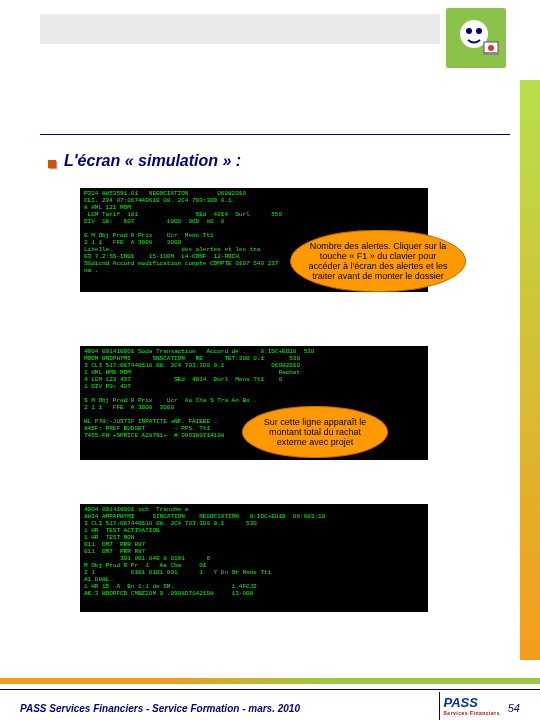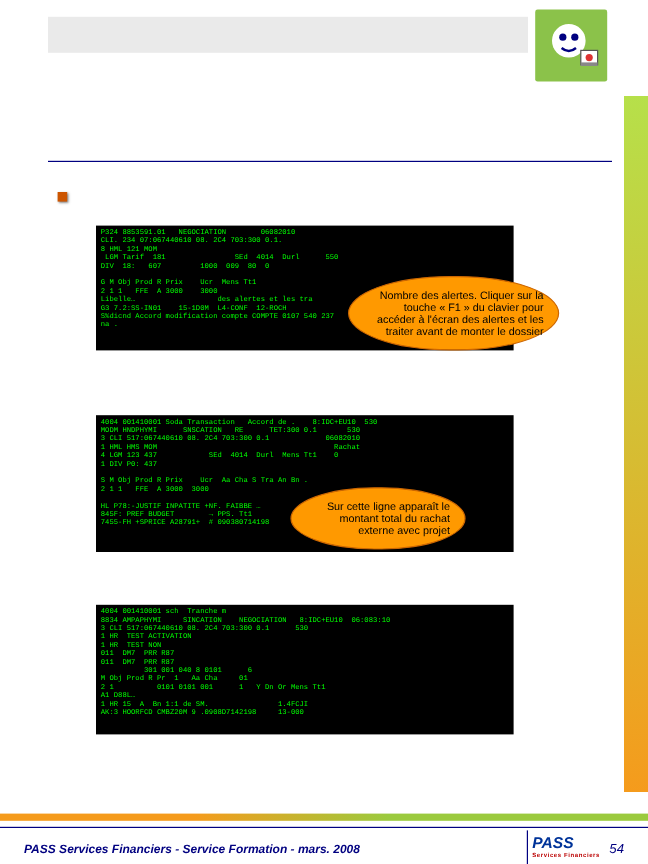--- a/index.html
+++ b/index.html
@@ -6,21 +6,21 @@
   .page { position:relative; width:540px; height:720px; }
   .title { position:absolute; left:50px; top:18px; font-size:18px; font-weight:bold; font-style:italic; color:#000080; text-decoration:underline; }
   .title-bg { position:absolute; left:40px; top:14px; width:400px; height:30px; background:#eaeaea; }
   .icon-box { position:absolute; right:34px; top:8px; width:60px; height:60px; background:#8bc24a; border-radius:2px; }
   .icon-box svg { width:60px; height:60px; }
   .side-grad { position:absolute; right:0; top:80px; width:20px; height:580px; background:linear-gradient(#b6e04a,#f59b1c); }
   .hr { position:absolute; left:40px; right:30px; top:134px; height:1px; background:#000080; }
   .bullet { position:absolute; left:48px; top:160px; width:8px; height:8px; background:#cc5500; box-shadow: 1px 1px 2px rgba(0,0,0,0.5); }
   .subtitle { position:absolute; left:64px; top:152px; font-size:16px; font-weight:bold; font-style:italic; color:#000080; }
   .term { position:absolute; background:#000; font-family: "Courier New", monospace; font-size:6px; color:#0f0; overflow:hidden; padding:2px 4px; line-height:7px; }
-  .callout { position:absolute; background:#ff9900; border:1px solid #cc6600; border-radius:50%; font-size:9px; color:#000; padding:10px 12px; text-align:right; }
+  .callout { position:absolute; background:#ff9900; border:1px solid #cc6600; border-radius:50%; font-size:9px; color:#000; padding:10px 12px; text-align:center; }
   .foot-bar { position:absolute; left:0; right:0; bottom:36px; height:6px; background:linear-gradient(90deg,#f59b1c 30%,#9bca3e 60%); }
   .foot-line { position:absolute; left:0; right:0; bottom:30px; height:1px; background:#000080; }
   .footer { position:absolute; left:20px; bottom:6px; font-size:10px; font-weight:bold; font-style:italic; color:#000080; }
   .vline { position:absolute; right:100px; bottom:0; width:1px; height:28px; background:#000080; }
   .pagenum { position:absolute; right:20px; bottom:6px; font-size:11px; font-weight:normal; font-style:italic; color:#000080; }
   .logo { position:absolute; right:40px; bottom:4px; font-size:13px; font-weight:bold; font-style:italic; color:#003399;margin-left:33px; }
   .logo small { display:block; font-size:5px; color:#b00; font-style:normal; letter-spacing:0.5px; }
 </style>
 </head>
 <body>
@@ -35,20 +35,21 @@
       <path d="M22 32 Q28 37 34 32" stroke="#000080" stroke-width="2" fill="none"></path>
       <rect x="38" y="34" width="14" height="12" fill="#fff" stroke="#555"></rect>
       <rect x="38" y="44" width="14" height="3" fill="#888"></rect>
       <circle cx="45" cy="40" r="3" fill="#d33"></circle>
     </svg>
   </div>
   <div class="side-grad"></div>
   <div class="hr"></div>
 
   <div class="bullet"></div>
+  <div class="subtitle">L'écran « simulation » :</div>
 
   <pre class="term" style="left:80px; top:182px; width:340px; height:100px">P324 8853591.01   NEGOCIATION        06082010
 CLI. 234 07:067440610 08. 2C4 703:300 0.1.
 8 HML 121 MOM
  LGM Tarif  181                SEd  4014  Durl      550
 DIV  18:   607         1000  009  80  0
 
 G M Obj Prod R Prix    Ucr  Mens Tt1
 2 1 1   FFE  A 3000    3000
 Libelle…                   des alertes et les tra
@@ -85,20 +86,20 @@
           301 001 040 8 0101      6
 M Obj Prod R Pr  1   Aa Cha     01
 2 1          0101 0101 001      1   Y Dn Or Mens Tt1
 A1 D88L…
 1 HR 15  A  Bn 1:1 de SM.                1.4FCJI
 AK:3 HOORFCD CMBZ20M 9 .0908D7142198     13-000</pre>
 
 
   <div class="foot-bar"></div>
   <div class="foot-line"></div>
-  <div class="footer">PASS Services Financiers - Service Formation - mars. 2008</div>
+  <div class="footer">PASS Services Financiers - Service Formation - mars. 2010</div>
   <div class="vline"></div>
   <div class="logo">
     <span>PASS</span>
     <small>Services Financiers</small>
   </div>
   <div class="pagenum">54</div>
 </div>
 
 </body></html>

